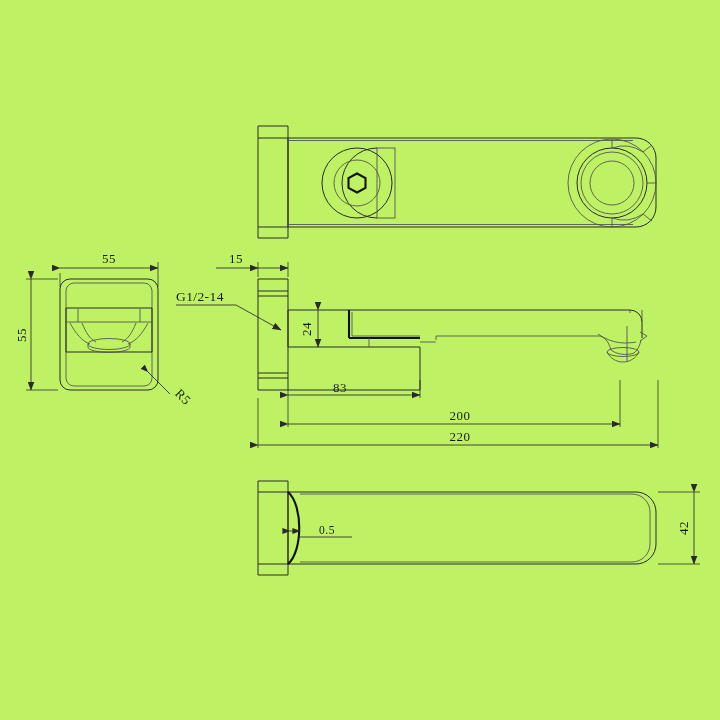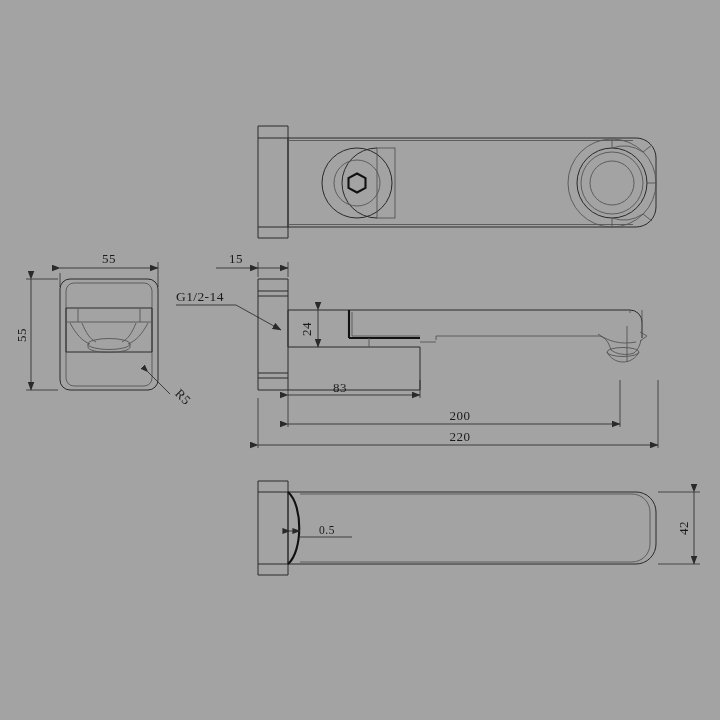--- a/index.html
+++ b/index.html
@@ -1,21 +1,21 @@
 <!DOCTYPE html>
 <html><head>
 <meta charset="utf-8">
 <style>
   html,body{margin:0;padding:0;background:#ffffff;}
   body{
     width:720px;height:720px;overflow:hidden;
     font-family:"Liberation Serif", serif;
     color:#1a1a1a;
   }
-  #sheet{position:relative;width:720px;height:720px;background:#a3a3a3;}
+  #sheet{position:relative;width:720px;height:720px;background:#bef264;}
   #sheet svg{display:block;position:absolute;top:0;left:0;}
   .dimtext{
     font-family:"Liberation Serif", serif;
     font-size:13px;
     fill:#1a1a1a;
     text-anchor:middle;
     dominant-baseline:alphabetic;
     letter-spacing:0.5px;
   }
   .dimtext.small{font-size:11.5px;}

